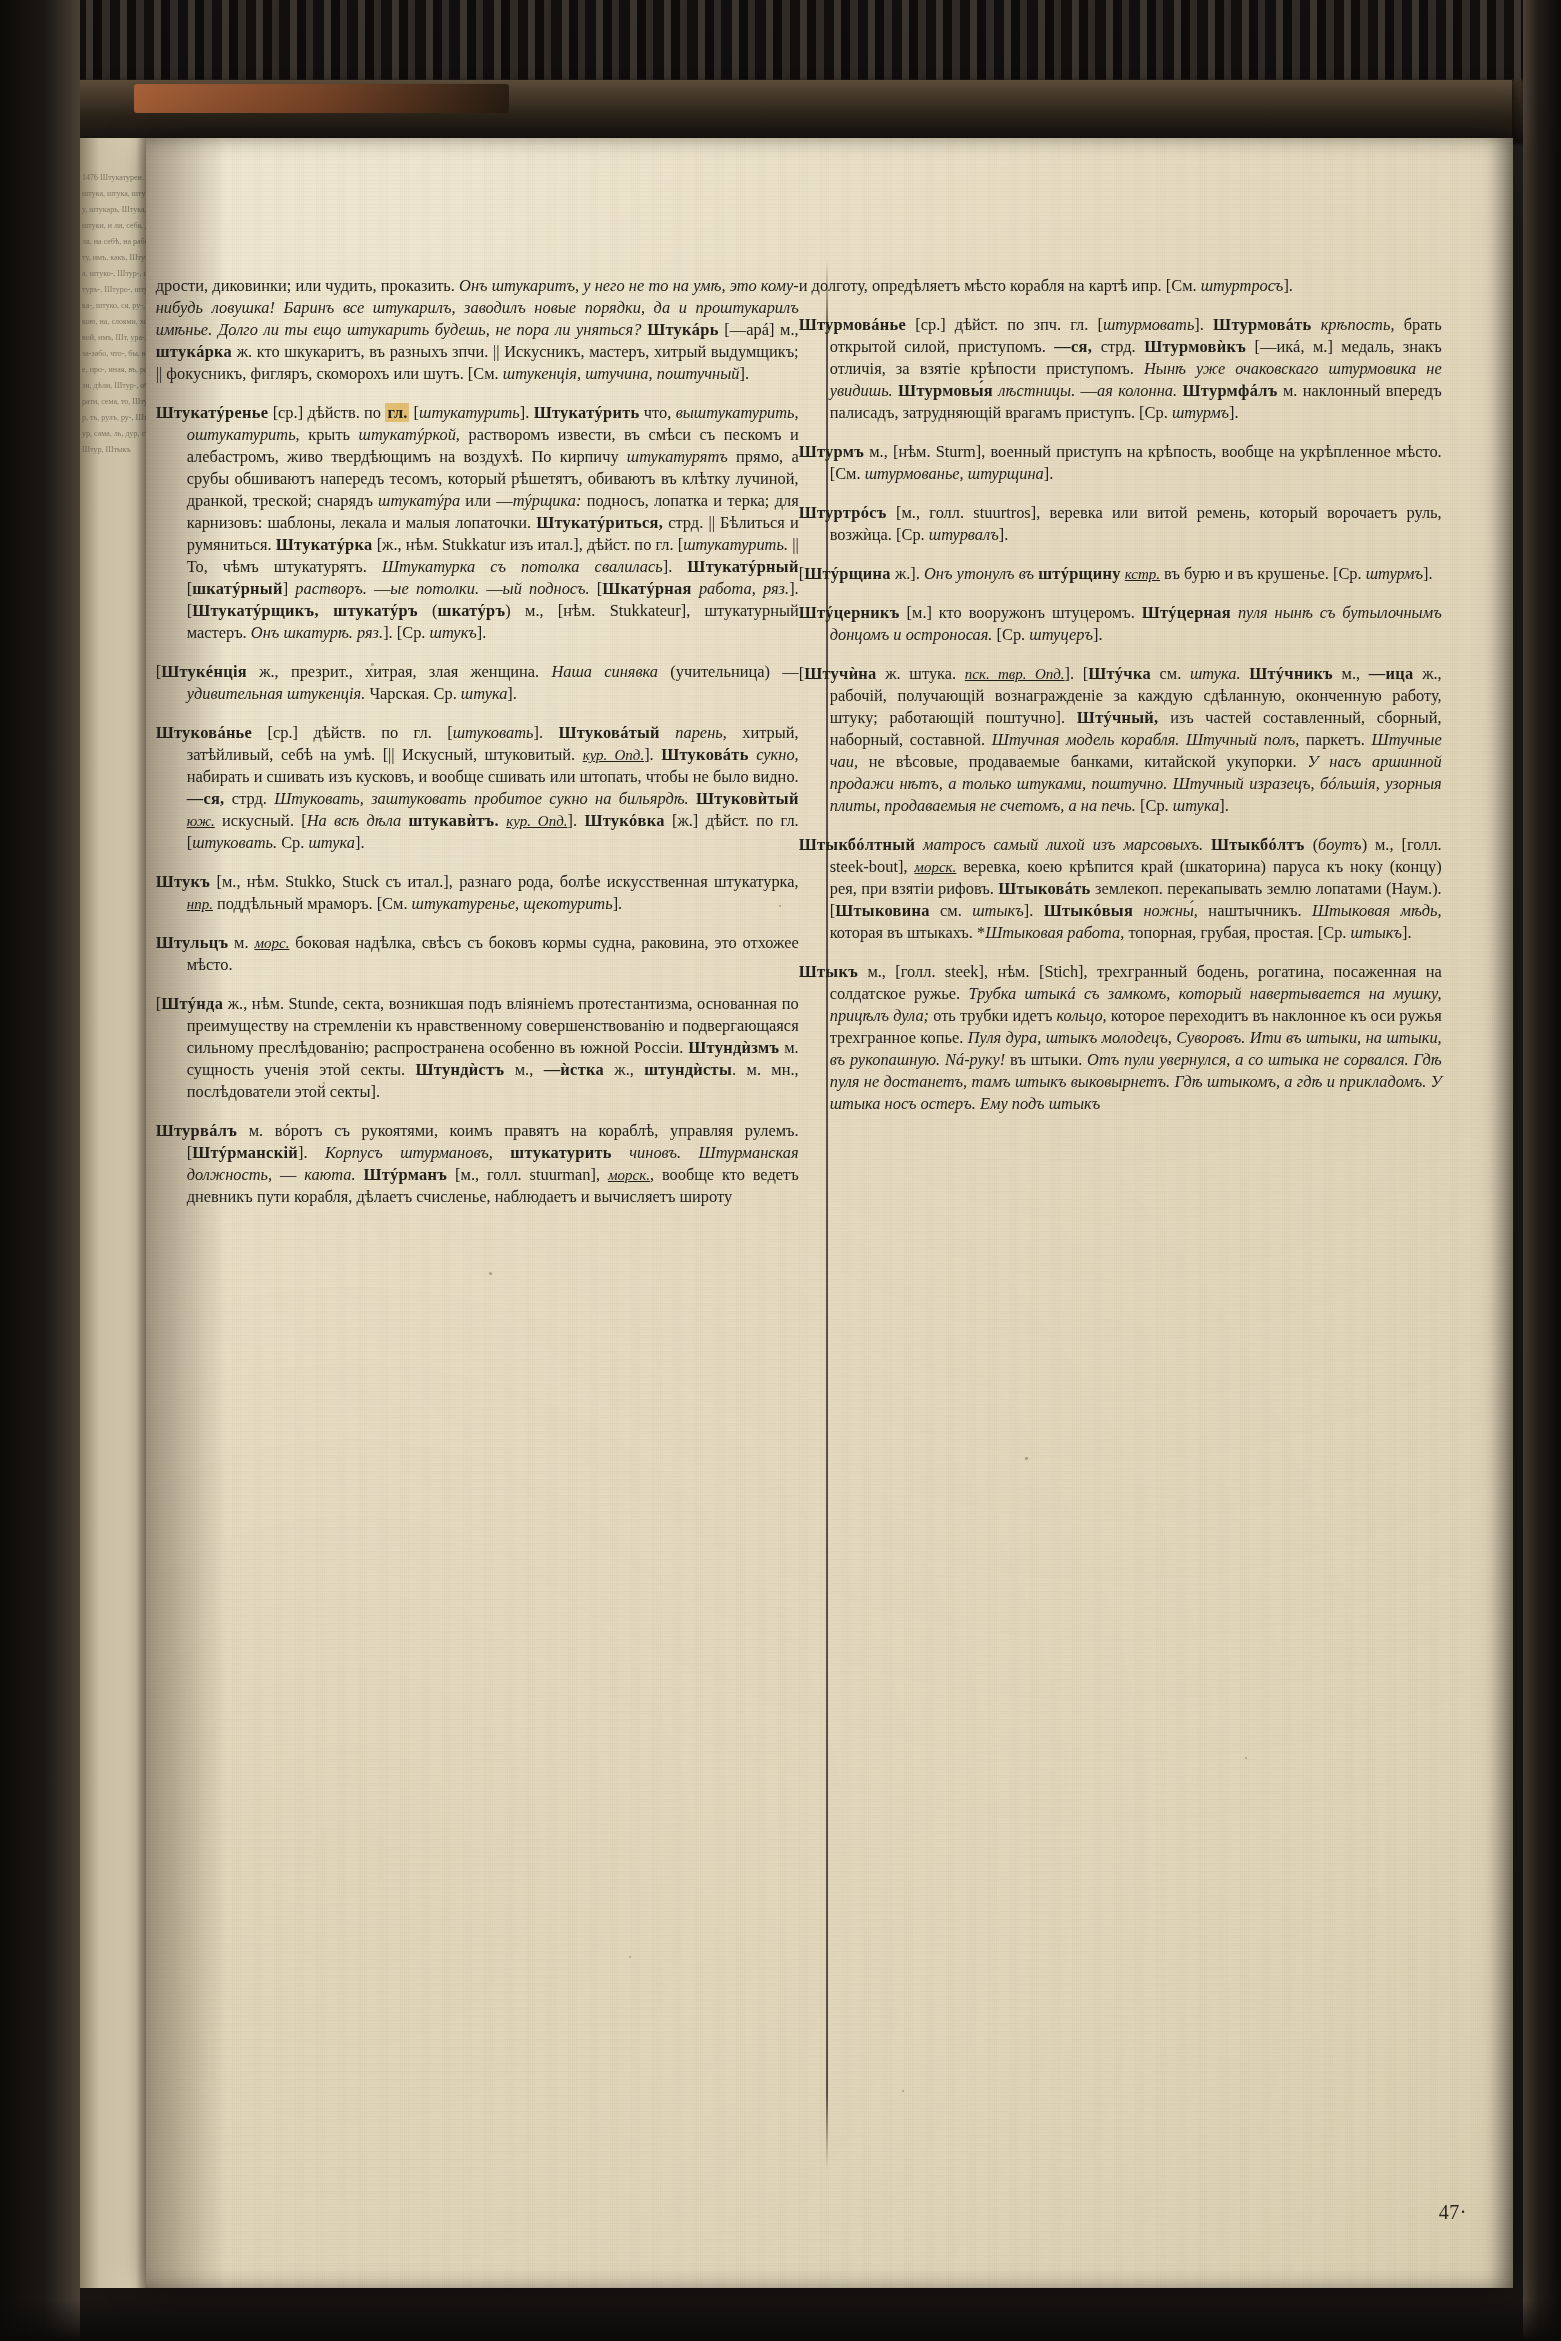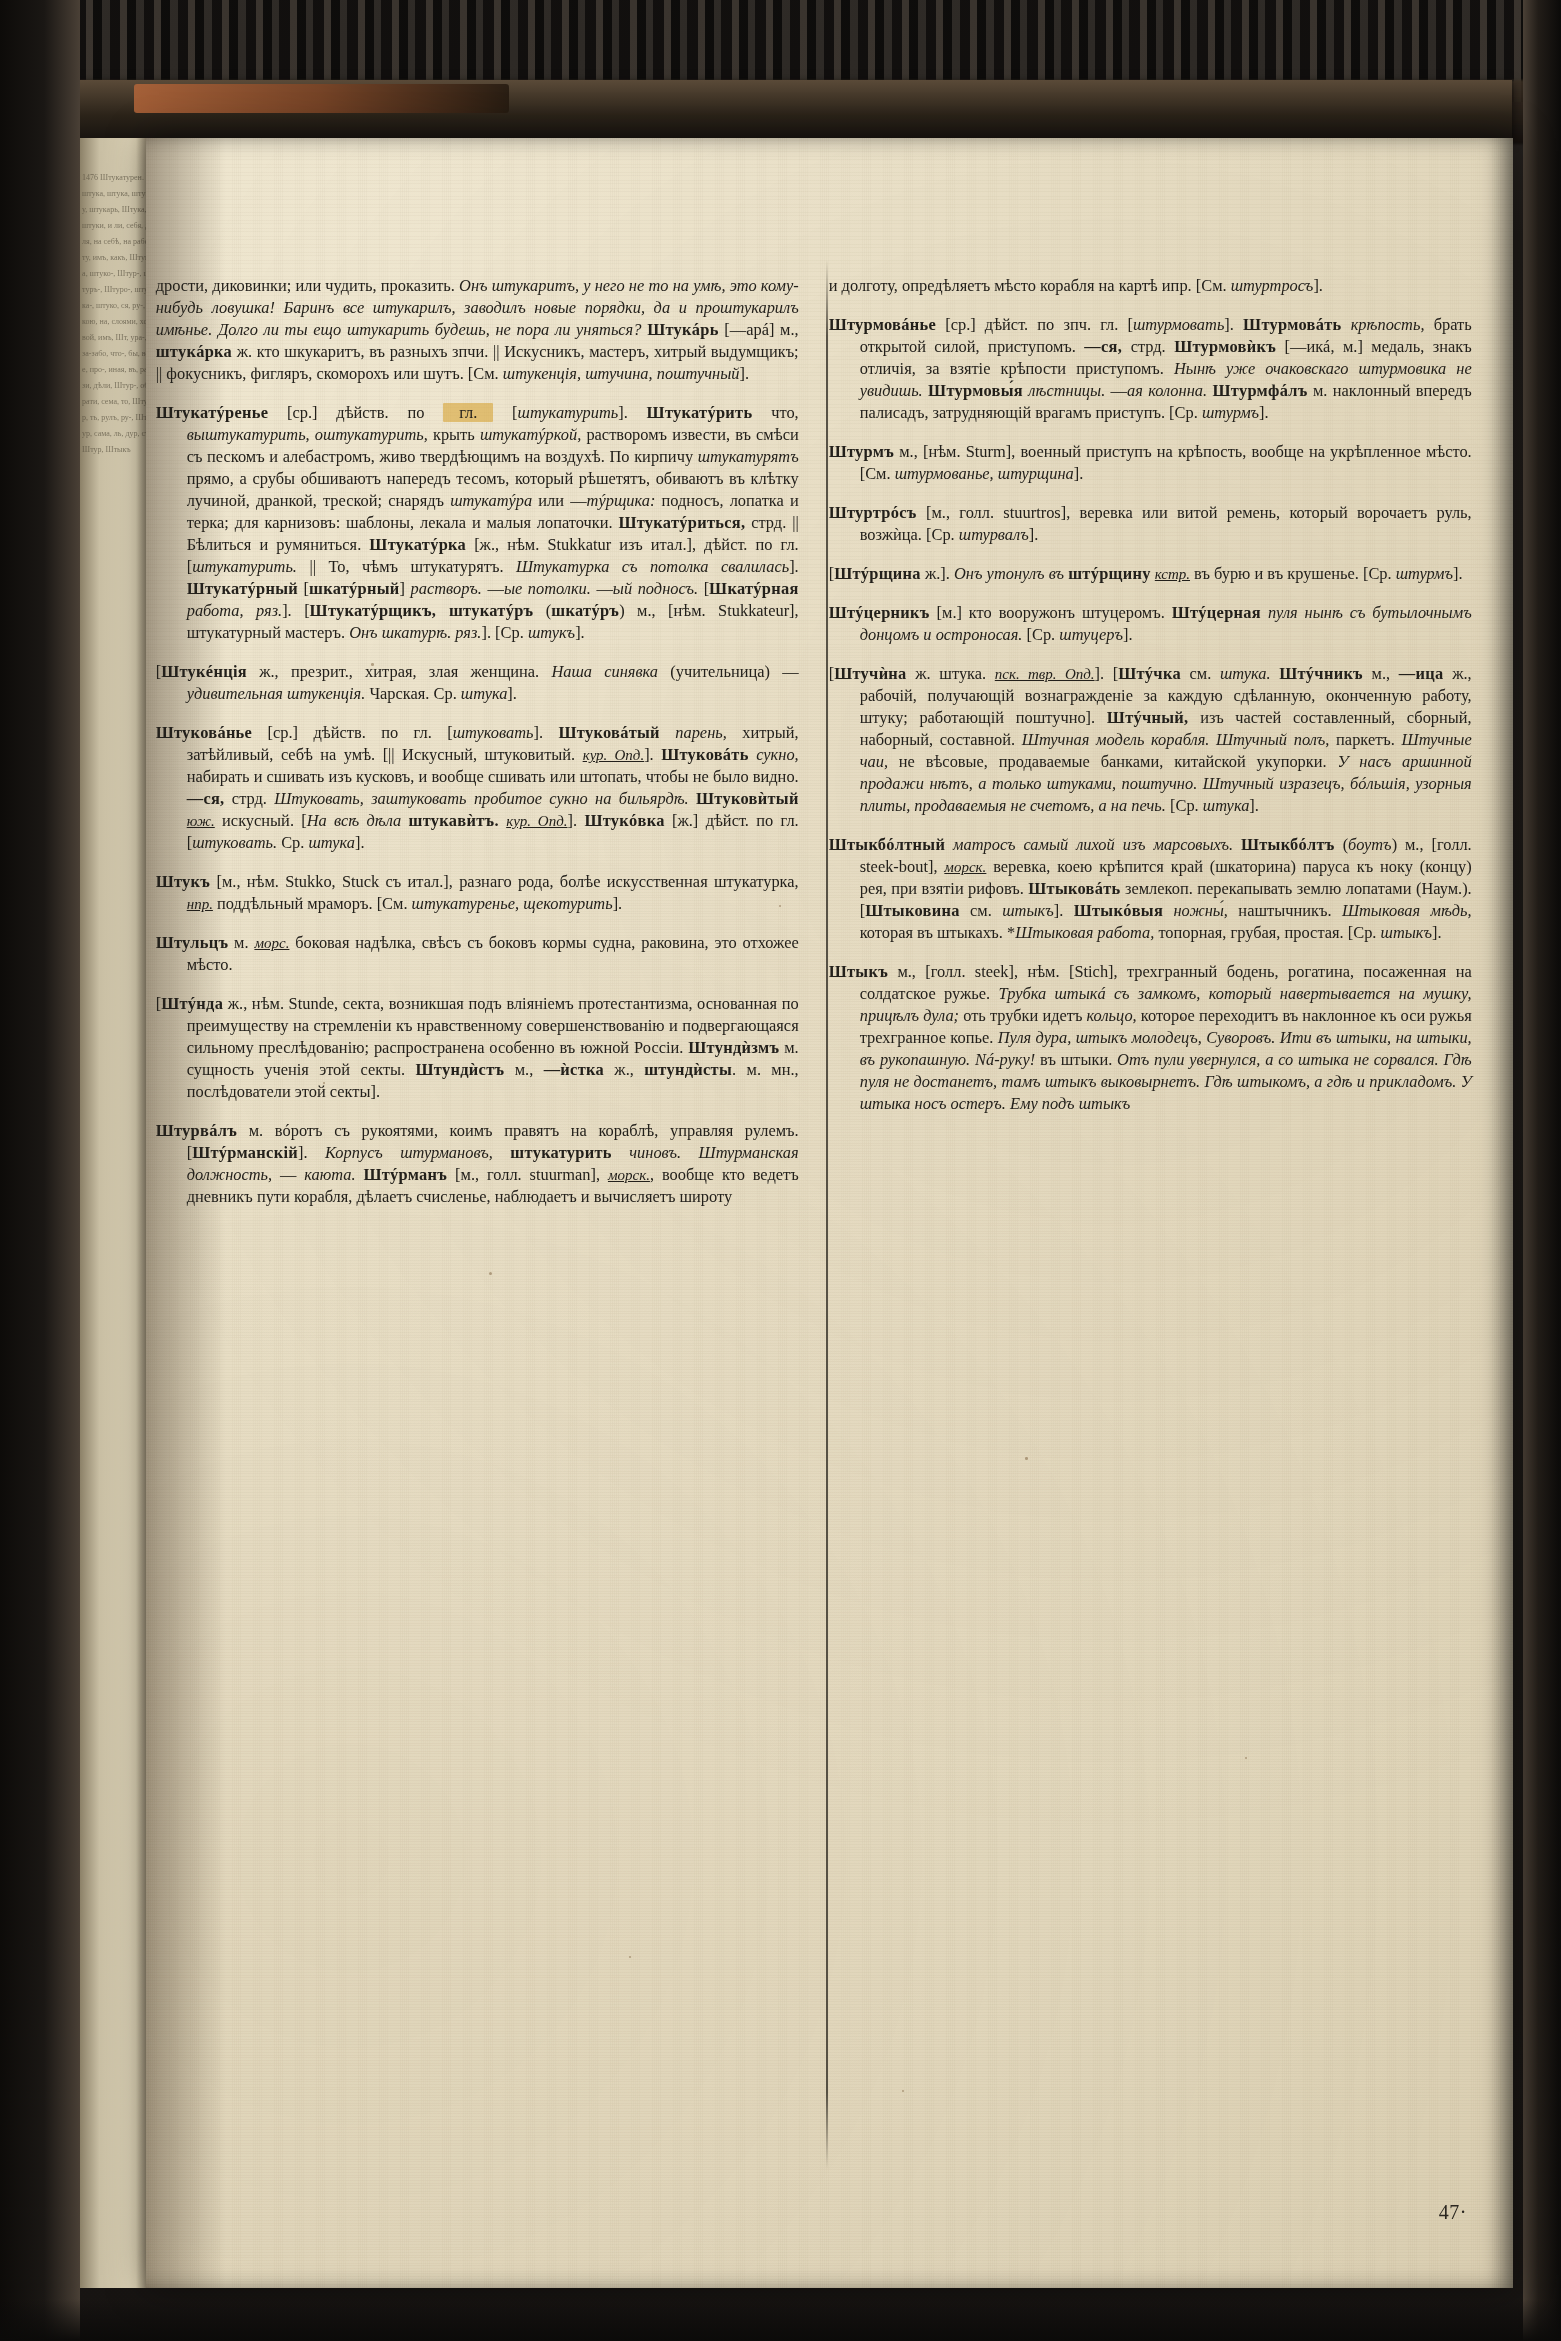--- a/index.html
+++ b/index.html
@@ -111,21 +111,21 @@
     font-family:"Liberation Serif", serif;
   }
 
   .rule-v{
     position:absolute;left:680px;top:122px;width:1.6px;height:1909px;
     background:linear-gradient(180deg,rgba(40,36,28,.0),rgba(40,36,28,.75) 4%,rgba(40,36,28,.75) 96%,rgba(40,36,28,0));
   }
 
   .columns{
     position:absolute;left:9.7px;top:137px;width:1348px;
-    display:flex;gap:30px;
+    display:flex;
   }
   .col{width:643px;}
 
   .entry{
     font-size:16.4px;
     line-height:22px;
     color:#23201b;
     text-align:justify;
     text-justify:inter-word;
     margin:0 0 0 0;
@@ -133,21 +133,21 @@
     text-indent:-31px;
     hyphens:manual;
     font-family:"Liberation Serif", serif;
   }
   .entry + .entry{margin-top:17px;}
   .cont{padding-left:0;text-indent:0;}
 
   b{font-weight:bold;letter-spacing:0.3px;}
   i{font-style:italic;}
   .sm{font-size:15px;font-style:italic;text-decoration:underline;}
-  .hl{background:rgba(214,158,40,.55);border-radius:1.1px;padding:0 16px;}
+  .hl{background:rgba(214,158,40,.55);border-radius:1.1px;padding:0 2px;font-weight:bold;}
 
   .footnum{
     position:absolute;right:46px;bottom:64px;
     font-size:20px;color:#2b2720;letter-spacing:0.5px;
   }
 
   
   .speck{position:absolute;border-radius:50%;background:rgba(110,80,45,.45);}
 </style>
 </head>

